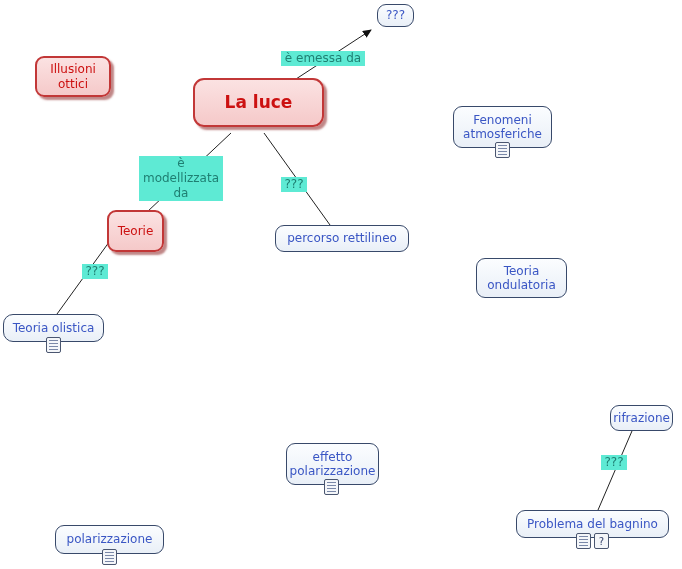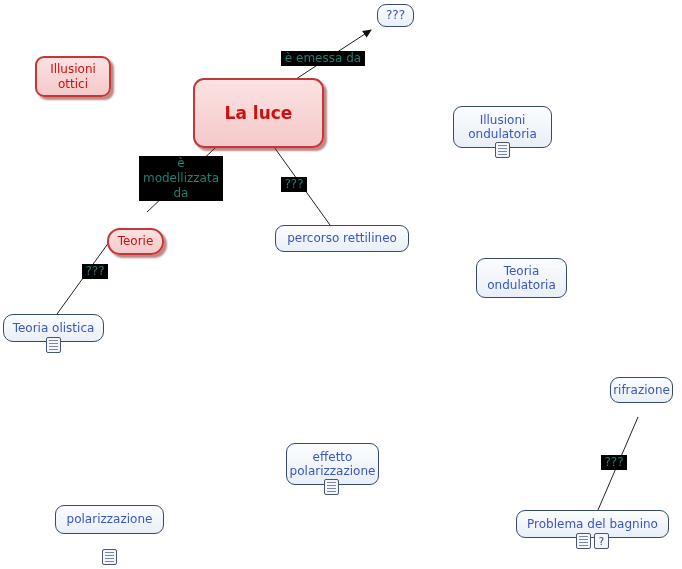--- a/index.html
+++ b/index.html
@@ -42,21 +42,21 @@
     font-weight: bold;
     font-size: 17px;
     border-radius: 11px;
   }
   .edge-label {
     position: absolute;
     color: #1f7f72;
     font-size: 12px;
     line-height: 1.25;
     text-align: center;
-    background: #000000;
+    background: #5eead4;
   }
   .res-icon {
     position: absolute;
     width: 15px;
     height: 16px;
     box-sizing: border-box;
     background: #f4f6f9;
     border: 1px solid #4a5670;
     border-radius: 2px;
     display: flex;
@@ -98,57 +98,57 @@
   <div class="edge-label" style="left:601px; top:455px; width:26px;">???</div>
 
   <div class="node blue" style="left:377px; top:4px; width:37px; height:23px;">
     <span>???</span>
   </div>
 
   <div class="node red" style="left:35px; top:56px; width:76px; height:41px;">
     <span>Illusioni ottici</span>
   </div>
 
-  <div class="node red main" style="left:193px; top:78px; width:131px; height:70px;">
+  <div class="node red main" style="left:193px; top:78px; width:131px; height:49px;">
     <span>La luce</span>
   </div>
 
   <div class="node blue" style="left:453px; top:106px; width:99px; height:42px;">
-    <span>Illusioni ondulatoria</span>
+    <span>Fenomeni atmosferiche</span>
   </div>
 
-  <div class="node red" style="left:107px; top:228px; width:57px; height:27px;border-radius:13px;">
+  <div class="node red" style="left:107px; top:210px; width:57px; height:42px;">
     <span>Teorie</span>
   </div>
 
   <div class="node blue" style="left:275px; top:225px; width:134px; height:27px;">
     <span>percorso rettilineo</span>
   </div>
 
   <div class="node blue" style="left:444px; top:258px; width:91px; height:40px;margin-left:32px;">
     <span>Teoria ondulatoria</span>
   </div>
 
   <div class="node blue" style="left:3px; top:314px; width:101px; height:28px;border-radius:10px;">
     <span>Teoria olistica</span>
   </div>
 
-  <div class="node blue" style="left:610px; top:377px; width:63px; height:26px;">
+  <div class="node blue" style="left:610px; top:405px; width:63px; height:26px;">
     <span>rifrazione</span>
   </div>
 
   <div class="node blue" style="left:286px; top:443px; width:93px; height:42px;">
     <span>effetto polarizzazione</span>
   </div>
 
   <div class="node blue" style="left:516px; top:510px; width:153px; height:28px;">
     <span>Problema del bagnino</span>
   </div>
 
-  <div class="node blue" style="left:55px; top:505px; width:109px; height:29px;">
+  <div class="node blue" style="left:55px; top:525px; width:109px; height:29px;">
     <span>polarizzazione</span>
   </div>
 
   <div class="res-icon" style="left:495px; top:142px;">
     <span class="lines"></span>
   </div>
 
   <div class="res-icon" style="left:46px; top:337px;">
     <span class="lines"></span>
   </div>

